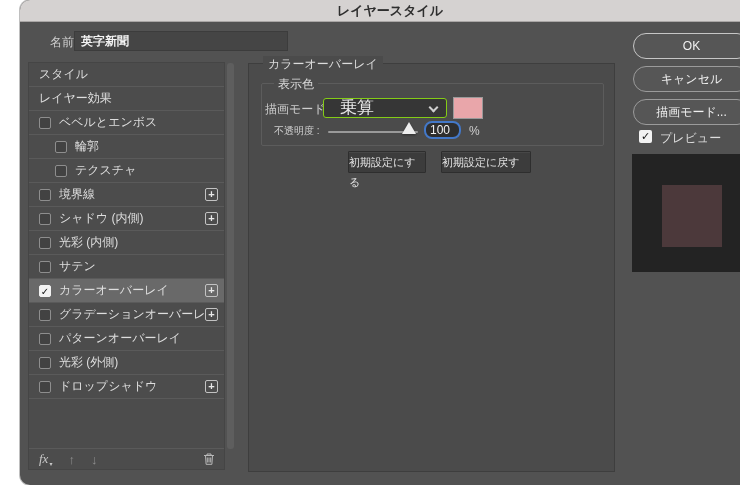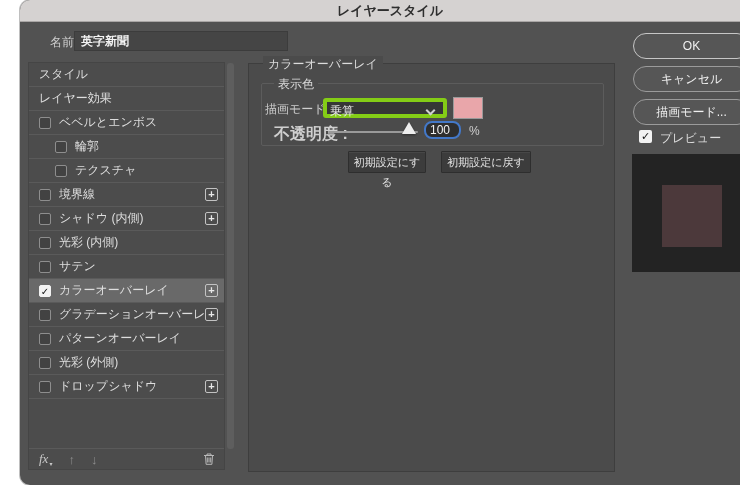--- a/index.html
+++ b/index.html
@@ -26,29 +26,29 @@
   .fx::after{content:"▾";font-size:6px;color:#c8c8c8;vertical-align:-3px;margin-left:1px;font-style:normal;}
   .arrow{font-size:13px;font-weight:700;color:#8f8f8f;margin-left:16px;}
   .trash{position:absolute;right:8px;top:3px;width:14px;height:14px;}
   .scrollbar{position:absolute;left:207px;top:63px;width:7px;height:386px;background:#5e5e5e;border-radius:3px;}
   
   .main-panel{position:absolute;left:228px;top:63px;width:367px;height:409px;background:#4b4b4b;border:1px solid #3e3e3e;}
   .panel-legend{position:absolute;left:14px;top:-8px;background:#4b4b4b;padding:0 5px;font-size:12px;color:#dcdcdc;}
   .group-box{position:absolute;left:12px;top:19px;width:343px;height:63px;border:1px solid #5c5c5c;border-radius:2px;}
   .group-legend{position:absolute;left:12px;top:-8px;background:#4b4b4b;padding:0 4px;font-size:12px;color:#dcdcdc;}
   .blend-label{position:absolute;left:16px;top:37px;font-size:12px;color:#cfcfcf;}
-  .blend-select{position:absolute;left:74px;top:34px;width:124px;height:20px;background:#363636;border:4px solid #84cc16;border-radius:3px;color:#e8e8e8;font-size:12px;line-height:18px;padding-left:3px;cursor:default;}
+  .blend-select{position:absolute;left:74px;top:34px;width:124px;height:20px;background:#363636;border:1px solid #84cc16;border-radius:3px;color:#e8e8e8;font-size:17px;line-height:18px;padding-left:16px;cursor:default;}
   .chev{position:absolute;right:9px;top:5px;width:7px;height:7px;border-right:2px solid #cfcfcf;border-bottom:2px solid #cfcfcf;transform:rotate(45deg);}
   .swatch{position:absolute;left:204px;top:33px;width:30px;height:22px;border:1px solid #9a9a9a;}
-  .opacity-label{position:absolute;left:25px;top:60px;font-size:16px;color:#cfcfcf;font-weight:bold;}
+  .opacity-label{position:absolute;left:25px;top:60px;font-size:10px;color:#cfcfcf;}
   .slider-track{position:absolute;left:79px;top:67px;width:90px;height:2px;background:#9a9a9a;border-radius:1px;}
   .slider-thumb{position:absolute;left:153px;top:58px;width:0;height:0;border-left:7px solid transparent;border-right:7px solid transparent;border-bottom:12px solid #eeeeee;filter:drop-shadow(0 1px 1px rgba(0,0,0,.4));}
   .opacity-input{position:absolute;left:175px;top:57px;width:37px;height:18px;background:#2e2e2e;border:2px solid #4378c8;border-radius:8px;color:#f2f2f2;font-size:12px;padding:0 4px;outline:none;}
   .pct{position:absolute;left:220px;top:60px;font-size:12px;color:#cfcfcf;}
-  .small-btn{position:absolute;top:87px;height:22px;background:#3c3c3c;border:1px solid #2e2e2e;border-radius:1px;color:#e3e3e3;font-size:11px;text-align:center;line-height:20px;cursor:default;box-shadow:inset 0 1px 0 rgba(255,255,255,.06);}
+  .small-btn{position:absolute;top:87px;height:22px;background:#3c3c3c;border:1px solid #2e2e2e;border-radius:1px;color:#e3e3e3;font-size:11px;line-height:20px;cursor:default;box-shadow:inset 0 1px 0 rgba(255,255,255,.06);}
   .btn-make{left:99px;width:78px;}
   .btn-reset{left:192px;width:90px;}
   
   .pill-btn{position:absolute;left:613px;width:117px;height:26px;border-radius:13px;background:#565656;border:1px solid #9b9b9b;color:#f0f0f0;font-size:12px;text-align:center;line-height:24px;cursor:default;}
   .pill-ok{top:33px;border:1.5px solid #c6c6c6;}
   .pill-cancel{top:66px;}
   .pill-new{top:99px;}
   .preview-check{position:absolute;left:619px;top:130px;width:13px;height:13px;border-radius:2px;background:#f2f2f2;color:#111;font-size:11px;font-weight:700;line-height:13px;text-align:center;}
   .preview-label{position:absolute;left:640px;top:130px;font-size:12px;color:#dedede;}
   .preview-box{position:absolute;left:612px;top:154px;width:120px;height:118px;}

